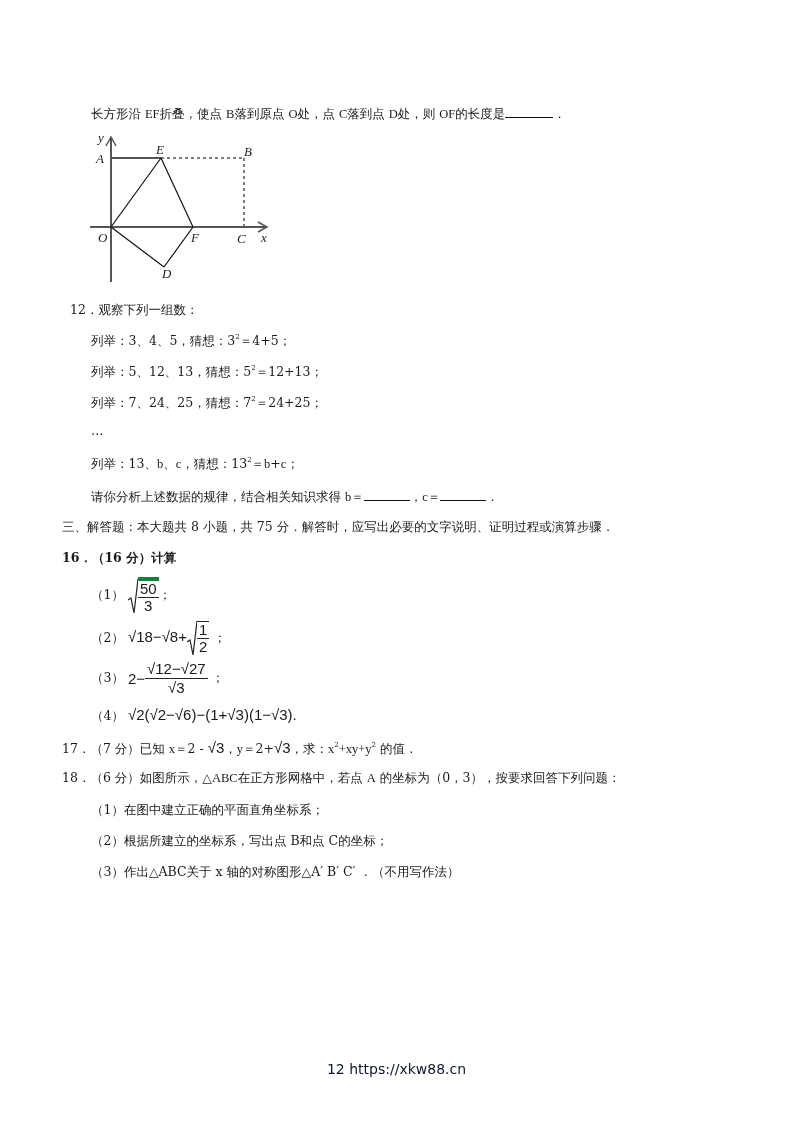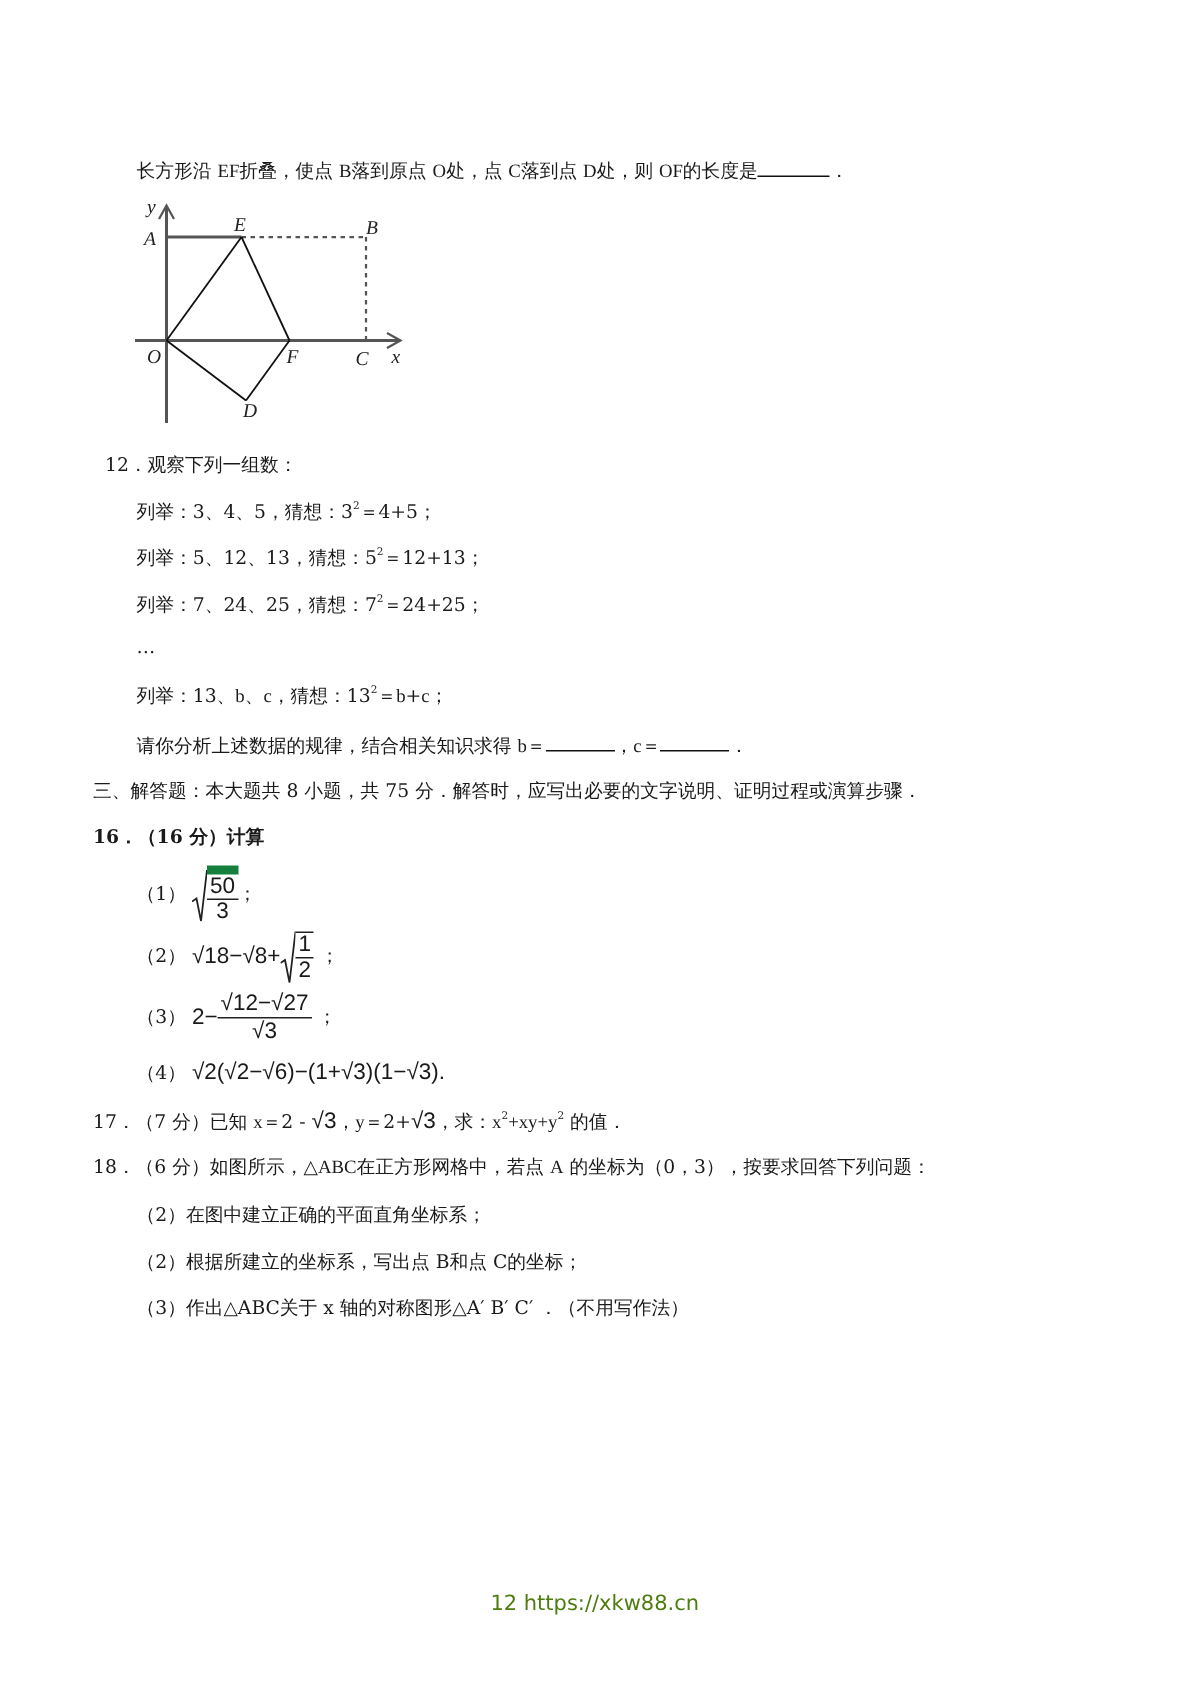--- a/index.html
+++ b/index.html
@@ -8,21 +8,21 @@
   .line { position: absolute; white-space: nowrap; line-height: 16px; }
   .it { font-family: "Liberation Serif", serif; }
   .blank { display: inline-block; border-bottom: 1px solid #111; vertical-align: baseline; height: 12px; }
   .bold { font-weight: normal; }
   sup { font-size: 7px; vertical-align: 6px; line-height: 0; }
   .math { font-family: "Liberation Sans", "DejaVu Sans", sans-serif; font-size: 15px; }
   .frac { display: inline-block; vertical-align: middle; text-align: center; }
   .frac .num { display: block; border-bottom: 1px solid #222; padding: 0 2px; line-height: 16px; }
   .frac .den { display: block; line-height: 16px; }
   .footer { position: absolute; top: 1061px; left: 0; width: 793px; text-align: center;
-            font-family: "DejaVu Sans", sans-serif; font-size: 14px; color: #4d7c0f; }
+            font-family: "DejaVu Sans", sans-serif; font-size: 14px; color: #0f172a; }
   svg text { font-family: "Liberation Serif", serif; font-style: italic; font-size: 13px; fill: #222; }
 </style>
 </head>
 <body>
 
 <div class="line" style="top:105px; left:91px;">
   <span>长方形沿 </span><span class="it">EF</span><span>折叠，使点 </span><span class="it">B</span><span>落到原点 </span><span class="it">O</span><span>处，点 </span><span class="it">C</span><span>落到点 </span><span class="it">D</span><span>处，则 </span><span class="it">OF</span><span>的长度是</span><span class="blank" style="width:48px;"></span><span>．</span>
 </div>
 
 <svg style="position:absolute; left:85px; top:128px;" width="195" height="160" viewBox="85 128 195 160">
@@ -73,21 +73,21 @@
 
 <div class="line bold" style="top:519px; left:62px;">三、解答题：本大题共 8 小题，共 75 分．解答时，应写出必要的文字说明、证明过程或演算步骤．</div>
 
 <div class="line" style="top:550px; left:62px;font-weight:bold;">16．（16 分）计算</div>
 
 <div class="line" style="top:577px; left:91px; line-height:normal;">
   <span style="vertical-align:middle;">（1）</span>
   <span class="math" style="display:inline-block; vertical-align:middle;">
     <svg width="10" height="36" style="vertical-align:middle;">
         <polyline points="0,22 3,20 6,35 10,1" fill="none" stroke="#222" stroke-width="1.2"></polyline>
-      </svg><span class="frac" style="border-top:6px solid #15803d;"><span class="num">50</span><span class="den">3</span></span>
+      </svg><span class="frac" style="border-top:4px solid #15803d;"><span class="num">50</span><span class="den">3</span></span>
   </span><span style="vertical-align:middle;">；</span>
 </div>
 
 <div class="line" style="top:620px; left:91px; line-height:normal;">
   <span style="vertical-align:middle;">（2）</span>
   <span class="math" style="vertical-align:middle;">
     <span style="font-size:15px;">√</span><span class="over">18</span><span>−</span><span>√</span><span class="over">8</span><span>+</span><svg width="10" height="36" style="vertical-align:middle;">
         <polyline points="0,22 3,20 6,35 10,1" fill="none" stroke="#222" stroke-width="1.2"></polyline>
       </svg><span class="frac" style="border-top:1px solid #222;"><span class="num">1</span><span class="den">2</span></span>
   </span><span style="vertical-align:middle;">；</span>
@@ -107,20 +107,20 @@
   </span>
 </div>
 
 <div class="line" style="top:740px; left:62px;">
   <span>17．（7 分）已知 </span><span class="it">x</span><span>＝2 - </span><span class="math">√</span><span class="math over">3</span><span>，</span><span class="it">y</span><span>＝2+</span><span class="math">√</span><span class="math over">3</span><span>，求：</span><span class="it">x</span><sup>2</sup><span class="it">+xy+</span><span class="it">y</span><sup>2</sup><span> 的值．</span>
 </div>
 
 <div class="line" style="top:770px; left:62px;">
   <span>18．（6 分）如图所示，△</span><span class="it">ABC</span><span>在正方形网格中，若点 </span><span class="it">A</span><span> 的坐标为（0，3），按要求回答下列问题：</span>
 </div>
-<div class="line" style="top:802px; left:91px;">（2）在图中建立正确的平面直角坐标系；</div>
+<div class="line" style="top:802px; left:91px;">（1）在图中建立正确的平面直角坐标系；</div>
 <div class="line" style="top:833px; left:91px;">（2）根据所建立的坐标系，写出点 B和点 C的坐标；</div>
 <div class="line" style="top:864px; left:91px;">（3）作出△ABC关于 x 轴的对称图形△A′ B′ C′ ．（不用写作法）</div>
 
 <div class="footer">
   <span>12</span>
   <span>https://xkw88.cn</span>
 </div>
 
 </body></html>

